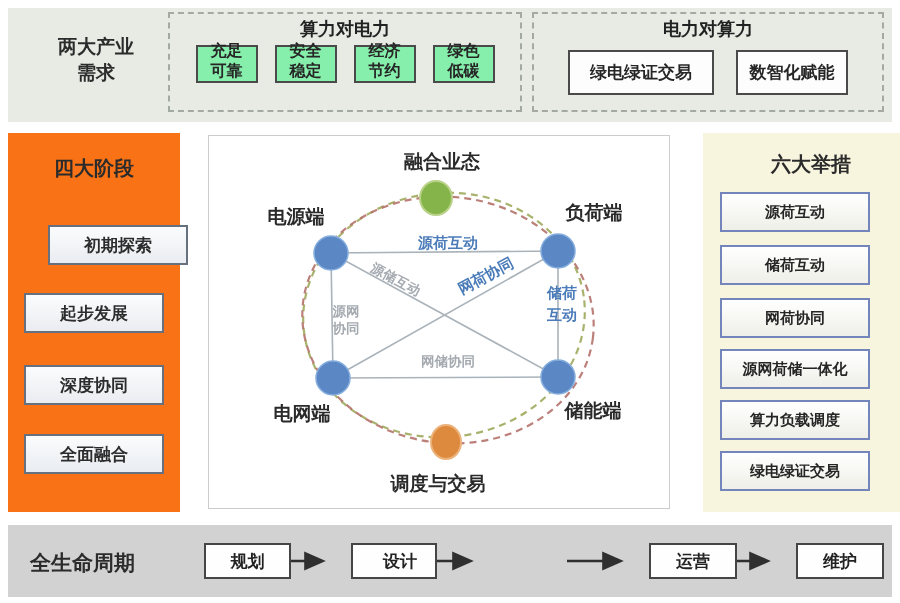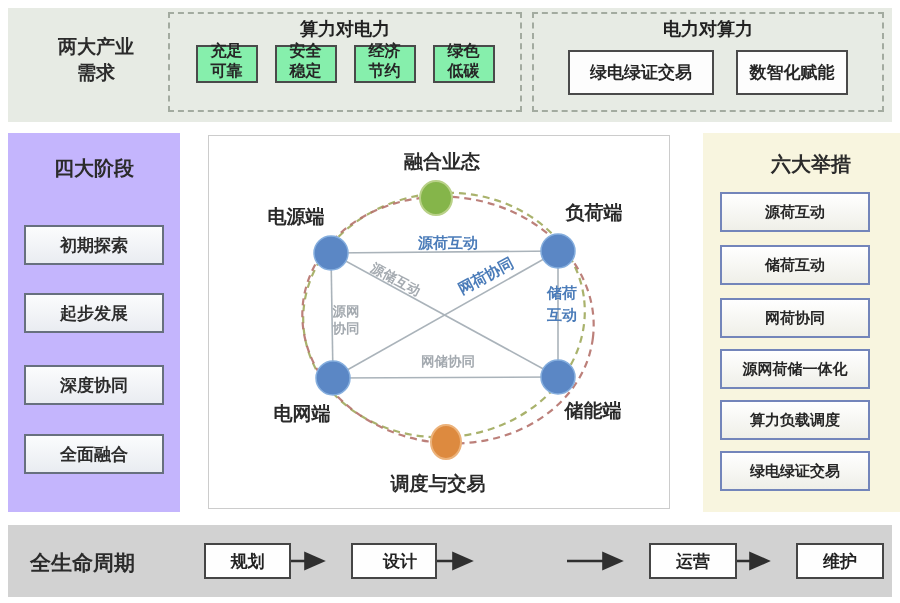--- a/index.html
+++ b/index.html
@@ -17,21 +17,21 @@
   .group-items{display:flex;justify-content:center;align-items:center;gap:17px;margin-top:4px;}
   .mini-box{width:62px;height:38px;background:#86efac;border:2px solid #4a4a4a;box-sizing:border-box;
             display:flex;flex-direction:column;justify-content:flex-end;align-items:center;
             font-size:16px;font-weight:600;line-height:1.25;}
   .group-items-b{display:flex;justify-content:center;align-items:center;gap:22px;margin-top:9px;}
   .wide-box{height:45px;background:#fdfdfd;border:2px solid #4a4a4a;box-sizing:border-box;
             display:flex;justify-content:center;align-items:center;font-size:17px;font-weight:600;}
   .wide-box.b1{width:146px;} .wide-box.b2{width:112px;}
 
   
-  .left-panel{position:absolute;left:8px;top:133px;width:172px;height:379px;background:#c4b5fd;}
+  .left-panel{position:absolute;left:8px;top:133px;width:172px;height:379px;background:#f97316;}
   .left-panel .panel-title{text-align:center;font-size:20px;font-weight:bold;margin-top:22px;color:#2b2b2b;}
   .stage-box{position:absolute;left:16px;width:140px;height:40px;
              background:linear-gradient(180deg,#fbfcfd,#e9ecf1);border:2px solid #67707e;box-sizing:border-box;
              display:flex;justify-content:center;align-items:center;font-size:17px;font-weight:600;color:#2c2c2c;}
 
   
   .right-panel{position:absolute;left:703px;top:133px;width:216px;height:379px;background:#f8f5df;}
   .right-panel .panel-title{text-align:center;font-size:20px;font-weight:bold;margin-top:18px;color:#2b2b2b;}
   .measure-box{position:absolute;left:17px;width:150px;height:40px;
                background:linear-gradient(180deg,#ffffff,#efefe8);border:2px solid #7385ba;box-sizing:border-box;
@@ -90,21 +90,21 @@
       <div class="group-title">电力对算力</div>
       <div class="group-items-b">
         <div class="wide-box b1">绿电绿证交易</div>
         <div class="wide-box b2">数智化赋能</div>
       </div>
     </div>
   </div>
 
   <div class="left-panel">
     <div class="panel-title">四大阶段</div>
-    <div class="stage-box" style="top:92px;">初期探索</div>
+    <div class="stage-box" style="top:92px;margin-left:24px;">初期探索</div>
     <div class="stage-box" style="top:160px;">起步发展</div>
     <div class="stage-box" style="top:232px;">深度协同</div>
     <div class="stage-box" style="top:301px;">全面融合</div>
   </div>
 
   <div class="right-panel">
     <div class="panel-title">六大举措</div>
     <div class="measure-box" style="top:59px;">源荷互动</div>
     <div class="measure-box" style="top:112px;">储荷互动</div>
     <div class="measure-box" style="top:165px;">网荷协同</div>

